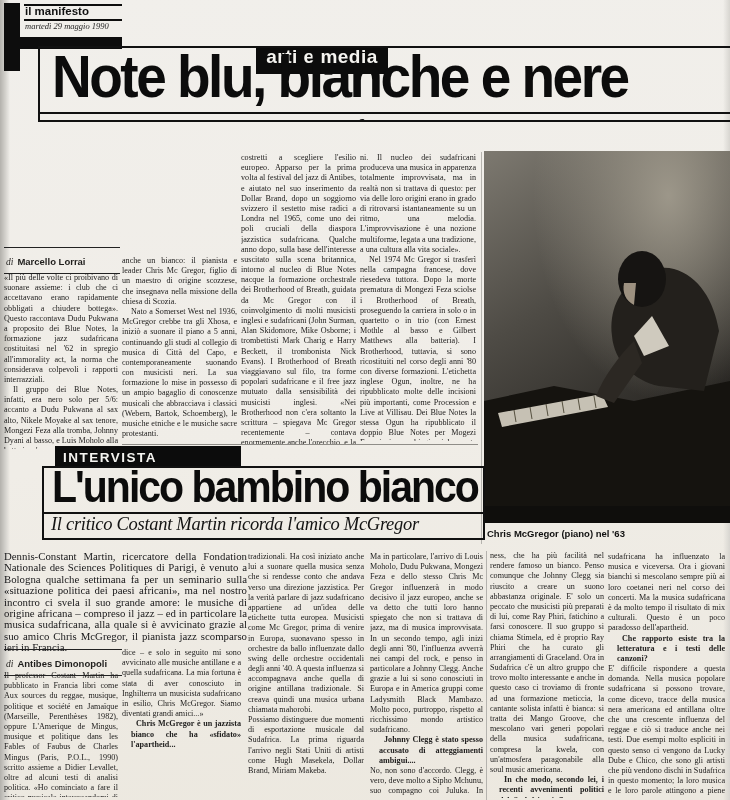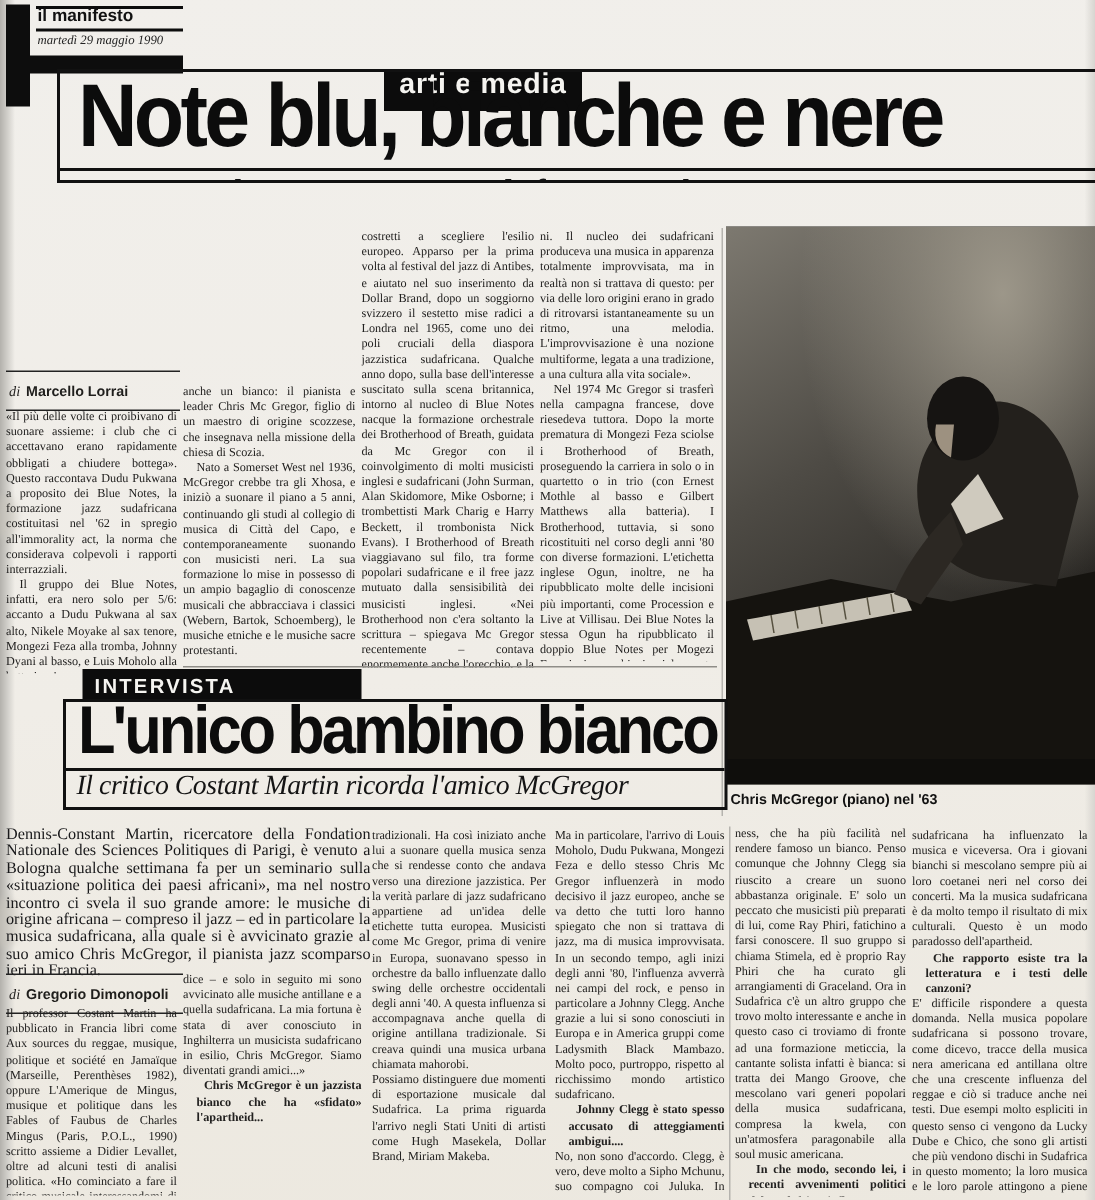--- a/index.html
+++ b/index.html
@@ -174,21 +174,21 @@
   <div class="hbox2">
     <div class="headline2">L'unico bambino bianco</div>
     <div class="hl2-sep"></div>
     <div class="subtitle2">Il critico Costant Martin ricorda l'amico McGregor</div>
   </div>
 
   <div class="lead2">Dennis-Constant Martin, ricercatore della Fondation Nationale des Sciences Politiques di Parigi, è venuto a Bologna qualche settimana fa per un seminario sulla «situazione politica dei paesi africani», ma nel nostro incontro ci svela il suo grande amore: le musiche di origine africana – compreso il jazz – ed in particolare la musica sudafricana, alla quale si è avvicinato grazie al suo amico Chris McGregor, il pianista jazz scomparso ieri in Francia.</div>
 
   <div class="byline byline2">
     <span class="by-di">di</span>
-    <span class="by-name">Gregorio Dimonopoli</span>
+    <span class="by-name">Antibes Dimonopoli</span>
   </div>
 
   <div class="col ic1">
       <p class="f">Il professor Costant Martin ha pubblicato in Francia libri come Aux sources du reggae, musique, politique et société en Jamaïque (Marseille, Perenthèses 1982), oppure L'Amerique de Mingus, musique et politique dans les Fables of Faubus de Charles Mingus (Paris, P.O.L., 1990) scritto assieme a Didier Levallet, oltre ad alcuni testi di analisi politica. «Ho cominciato a fare il critico musicale interessandomi di jazz – ci</p>
     </div>
   <div class="col ic2">
       <p class="f">dice – e solo in seguito mi sono avvicinato alle musiche antillane e a quella sudafricana. La mia fortuna è stata di aver conosciuto in Inghilterra un musicista sudafricano in esilio, Chris McGregor. Siamo diventati grandi amici...»</p>
       <p class="q">Chris McGregor è un jazzista bianco che ha «sfidato» l'apartheid...</p>
     </div>
   <div class="col ic3">
@@ -198,20 +198,20 @@
   <div class="col ic4">
       <p class="f">Ma in particolare, l'arrivo di Louis Moholo, Dudu Pukwana, Mongezi Feza e dello stesso Chris Mc Gregor influenzerà in modo decisivo il jazz europeo, anche se va detto che tutti loro hanno spiegato che non si trattava di jazz, ma di musica improvvisata. In un secondo tempo, agli inizi degli anni '80, l'influenza avverrà nei campi del rock, e penso in particolare a Johnny Clegg. Anche grazie a lui si sono conosciuti in Europa e in America gruppi come Ladysmith Black Mambazo. Molto poco, purtroppo, rispetto al ricchissimo mondo artistico sudafricano.</p>
       <p class="q">Johnny Clegg è stato spesso accusato di atteggiamenti ambigui....</p>
       <p class="f">No, non sono d'accordo. Clegg, è vero, deve molto a Sipho Mchunu, suo compagno coi Juluka. In seguito Clegg ha fondato il gruppo dei Savuka e questo ha aiutato lo show-busi-</p>
     </div>
   <div class="col ic5">
       <p class="f">ness, che ha più facilità nel rendere famoso un bianco. Penso comunque che Johnny Clegg sia riuscito a creare un suono abbastanza originale. E' solo un peccato che musicisti più preparati di lui, come Ray Phiri, fatichino a farsi conoscere. Il suo gruppo si chiama Stimela, ed è proprio Ray Phiri che ha curato gli arrangiamenti di Graceland. Ora in Sudafrica c'è un altro gruppo che trovo molto interessante e anche in questo caso ci troviamo di fronte ad una formazione meticcia, la cantante solista infatti è bianca: si tratta dei Mango Groove, che mescolano vari generi popolari della musica sudafricana, compresa la kwela, con un'atmosfera paragonabile alla soul music americana.</p>
       <p class="q">In che modo, secondo lei, i recenti avvenimenti politici del Sudafrica influenzeranno la musica?</p>
     </div>
   <div class="col ic6">
-      <p class="f">sudafricana ha influenzato la musica e viceversa. Ora i giovani bianchi si mescolano sempre più ai loro coetanei neri nel corso dei concerti. Ma la musica sudafricana è da molto tempo il risultato di mix culturali. Questo è un modo paradosso dell'apartheid.</p>
+      <p class="f">sudafricana ha influenzato la musica e viceversa. Ora i giovani bianchi si mescolano sempre più ai loro coetanei neri nel corso dei concerti. Ma la musica sudafricana è da molto tempo il risultato di mix culturali. Questo è un poco paradosso dell'apartheid.</p>
       <p class="q">Che rapporto esiste tra la letteratura e i testi delle canzoni?</p>
       <p class="f">E' difficile rispondere a questa domanda. Nella musica popolare sudafricana si possono trovare, come dicevo, tracce della musica nera americana ed antillana oltre che una crescente influenza del reggae e ciò si traduce anche nei testi. Due esempi molto espliciti in questo senso ci vengono da Lucky Dube e Chico, che sono gli artisti che più vendono dischi in Sudafrica in questo momento; la loro musica e le loro parole attingono a piene mani dalla cultura reggae...</p>
     </div>
 
   <div class="rule-v" style="left:486px;top:551px;height:249px;"></div>
 
 </div>
 
 </body></html>

